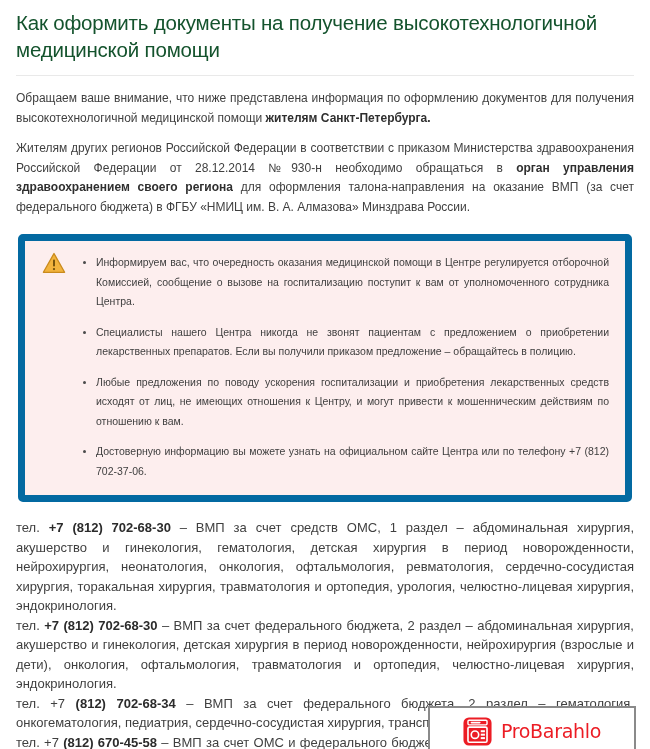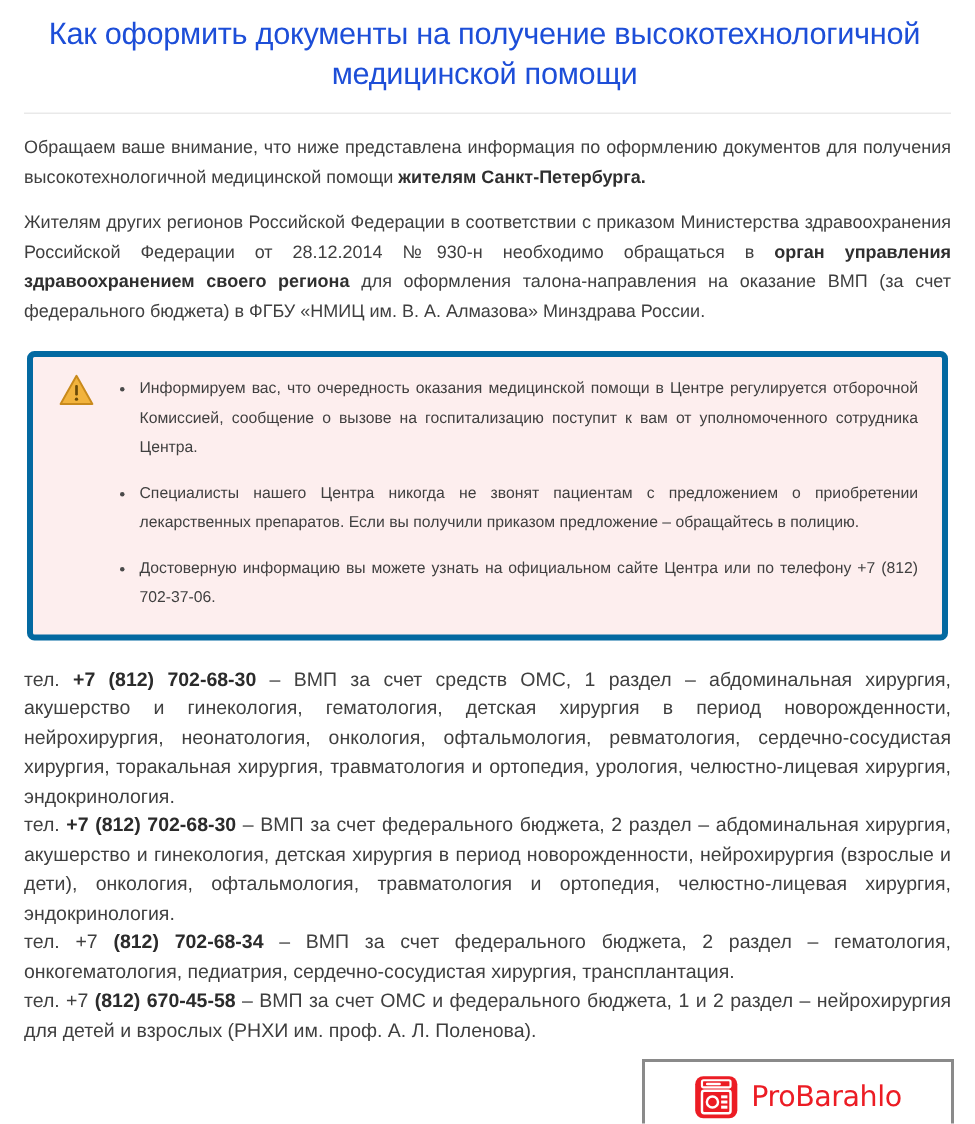--- a/index.html
+++ b/index.html
@@ -22,25 +22,24 @@
     position: relative;
     box-sizing: border-box;
     padding: 0 14px;
   }
 
   
   .page-title {
     font-size: 20.5px;
     line-height: 27px;
     font-weight: 400;
-    color: #1d4ed8;
+    color: #14532d;
     letter-spacing: -0.2px;
     margin: 9px 0 0 0;
     padding: 0 6px 0 2px;
-    text-align: center;
   }
   .title-rule {
     height: 1px;
     background: #e9e9e9;
     margin: 12px 2px 0 2px;
   }
 
   
   .para {
     font-size: 12px;
@@ -50,21 +49,21 @@
     margin: 11px 2px 0 2px;
   }
   .para.first { margin-top: 13px; }
   .para b { font-weight: 700; color: #2f2f2f; }
 
   
   .callout {
     position: relative;
     margin: 17px 4px 0 4px;
     background: #fdeeee;
-    border: 4px solid #0369a1;
+    border: 7px solid #0369a1;
     border-radius: 5px;
     padding: 12px 16px 14px 58px;
     box-sizing: border-box;
     min-height: 175px;
   }
   .warn-icon {
     position: absolute;
     left: 17px;
     top: 11px;
     width: 24px;
@@ -164,20 +163,21 @@
 
   <div class="callout">
     <svg class="warn-icon" viewBox="0 0 24 22">
       <path d="M12 1.5 L22.6 20.3 L1.4 20.3 Z" fill="#f2b33d" stroke="#c98a1c" stroke-width="1.3" stroke-linejoin="round"></path>
       <rect x="11.1" y="7.6" width="1.8" height="7" rx="0.8" fill="#6b4a08"></rect>
       <circle cx="12" cy="17.1" r="1.1" fill="#6b4a08"></circle>
     </svg>
     <ul>
       <li>Информируем вас, что очередность оказания медицинской помощи в Центре регулируется отборочной Комиссией, сообщение о вызове на госпитализацию поступит к вам от уполномоченного сотрудника Центра.</li>
       <li>Специалисты нашего Центра никогда не звонят пациентам с предложением о приобретении лекарственных препаратов. Если вы получили приказом предложение – обращайтесь в полицию.</li>
+      <li>Любые предложения по поводу ускорения госпитализации и приобретения лекарственных средств исходят от лиц, не имеющих отношения к Центру, и могут привести к мошенническим действиям по отношению к вам.</li>
       <li>Достоверную информацию вы можете узнать на официальном сайте Центра или по телефону +7 (812) 702-37-06.</li>
     </ul>
   </div>
 
   <h2 class="section-heading">
   </h2>
 
   <div class="phones">
     <p class="phone-entry">
       <span class="lbl">тел. </span><span class="num">+7 (812) 702-68-30</span><span> – ВМП за счет средств ОМС, 1 раздел – абдоминальная хирургия, акушерство и гинекология, гематология, детская хирургия в период новорожденности, нейрохирургия, неонатология, онкология, офтальмология, ревматология, сердечно-сосудистая хирургия, торакальная хирургия, травматология и ортопедия, урология, челюстно-лицевая хирургия, эндокринология.</span>

